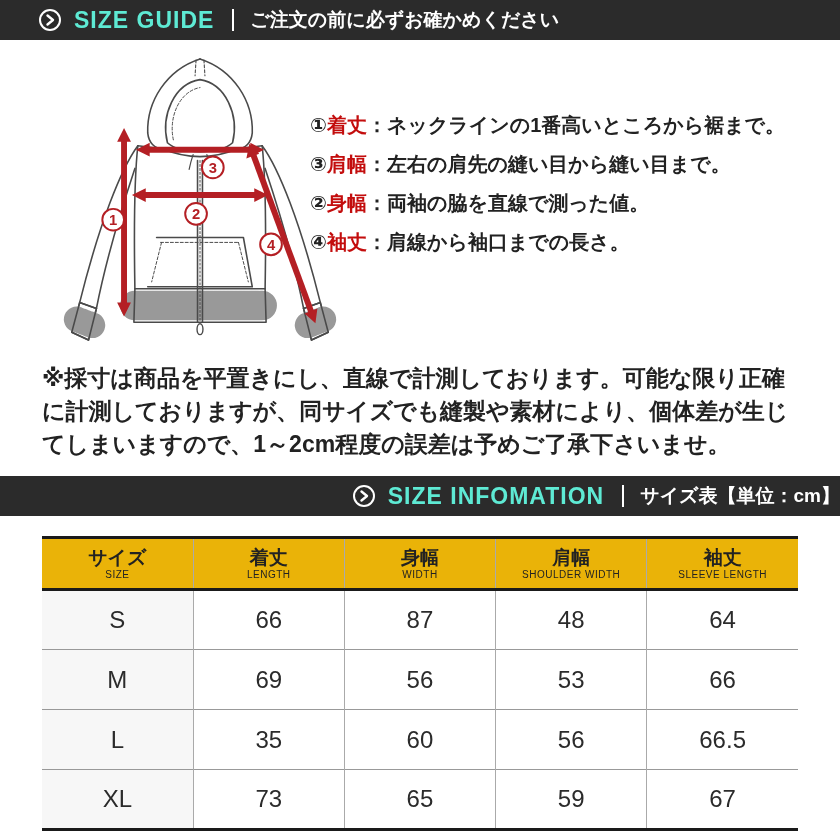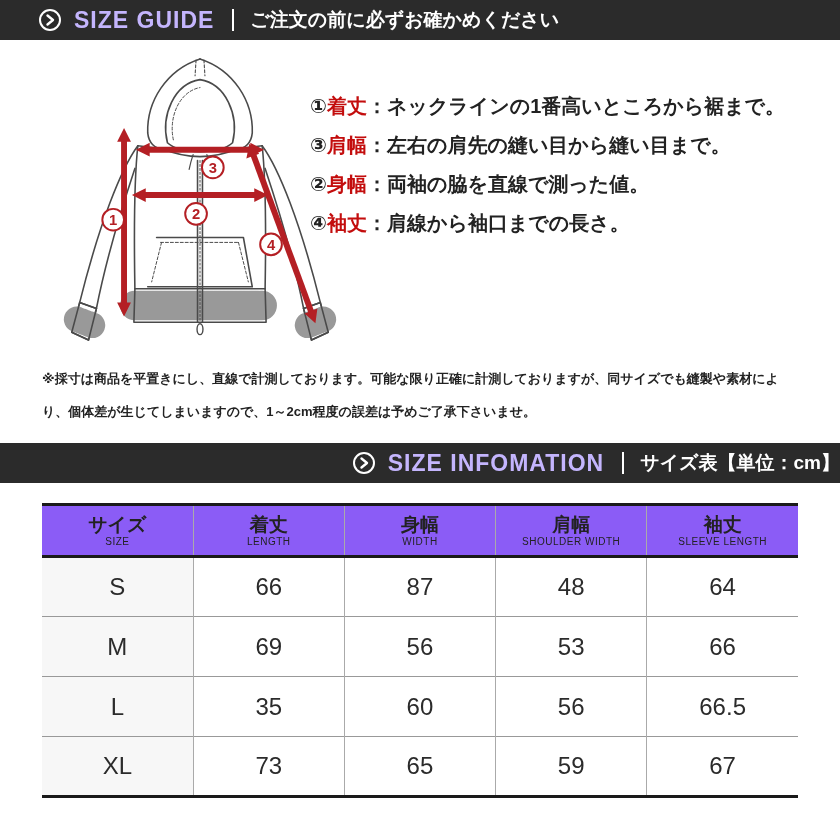--- a/index.html
+++ b/index.html
@@ -2,41 +2,41 @@
 <html><head>
 <meta charset="utf-8">
 <style>
   * { margin:0; padding:0; box-sizing:border-box; }
   html,body { width:840px; height:840px; background:#fff; overflow:hidden;
     font-family:"Liberation Sans","DejaVu Sans",sans-serif; color:#222; }
 
   
   .bar { height:40px; background:#2b2b2b; display:flex; align-items:center; padding-left:38px; }
   .bar-icon { width:24px; height:24px; margin-right:12px; flex:0 0 auto; display:flex; }
-  .bar-title { color:#c4b5fd; font-size:23px; font-weight:800; letter-spacing:1px; white-space:nowrap; }
+  .bar-title { color:#5eead4; font-size:23px; font-weight:800; letter-spacing:1px; white-space:nowrap; }
   .bar-divider { width:2px; height:22px; background:#fff; margin:0 16px 0 18px; }
   .bar-subtitle { color:#fff; font-size:19px; font-weight:700; white-space:nowrap; }
 
   
   .measure-section { display:flex; height:310px; }
   .figure-wrap { width:310px; flex:0 0 auto; padding:14px 0 0 52px; }
-  .legend { list-style:none; padding-top:47px; }
+  .legend { list-style:none; padding-top:66px; }
   .legend li { font-size:20px; font-weight:600; line-height:39px; white-space:nowrap; }
   .legend .num { color:#222; }
   .legend .term { color:#c30d0d; }
   .legend .desc { color:#222; }
 
-  .note { margin:12px 42px 0; font-size:13px; font-weight:700; line-height:33px; color:#222; }
+  .note { margin:12px 42px 0; font-size:23px; font-weight:700; line-height:33px; color:#222; }
 
   .bar2 { margin-top:15px;justify-content:flex-end; }
 
   
   table { border-collapse:collapse; margin:20px 42px 0; width:756px; table-layout:fixed; }
   thead tr { border-top:3px solid #1a1a1a; border-bottom:3px solid #1a1a1a; }
-  th { height:52px; text-align:center; vertical-align:middle; background:#8b5cf6; }
+  th { height:52px; text-align:center; vertical-align:middle; background:#eab308; }
   th .jp { display:block; font-size:19px; font-weight:700; line-height:22px; }
   th .en { display:block; font-size:10px; font-weight:400; letter-spacing:.5px; color:#222; }
   tbody tr { border-bottom:1px solid #999; }
   tbody tr:last-child { border-bottom:3px solid #1a1a1a; }
   td { height:60px; text-align:center; vertical-align:middle; font-size:24px; color:#2b2b2b; }
   th + th, td + td { border-left:1px solid #aaa; }
   td.size-cell { background:#f7f7f7; }
 </style>
 </head>
 <body>

